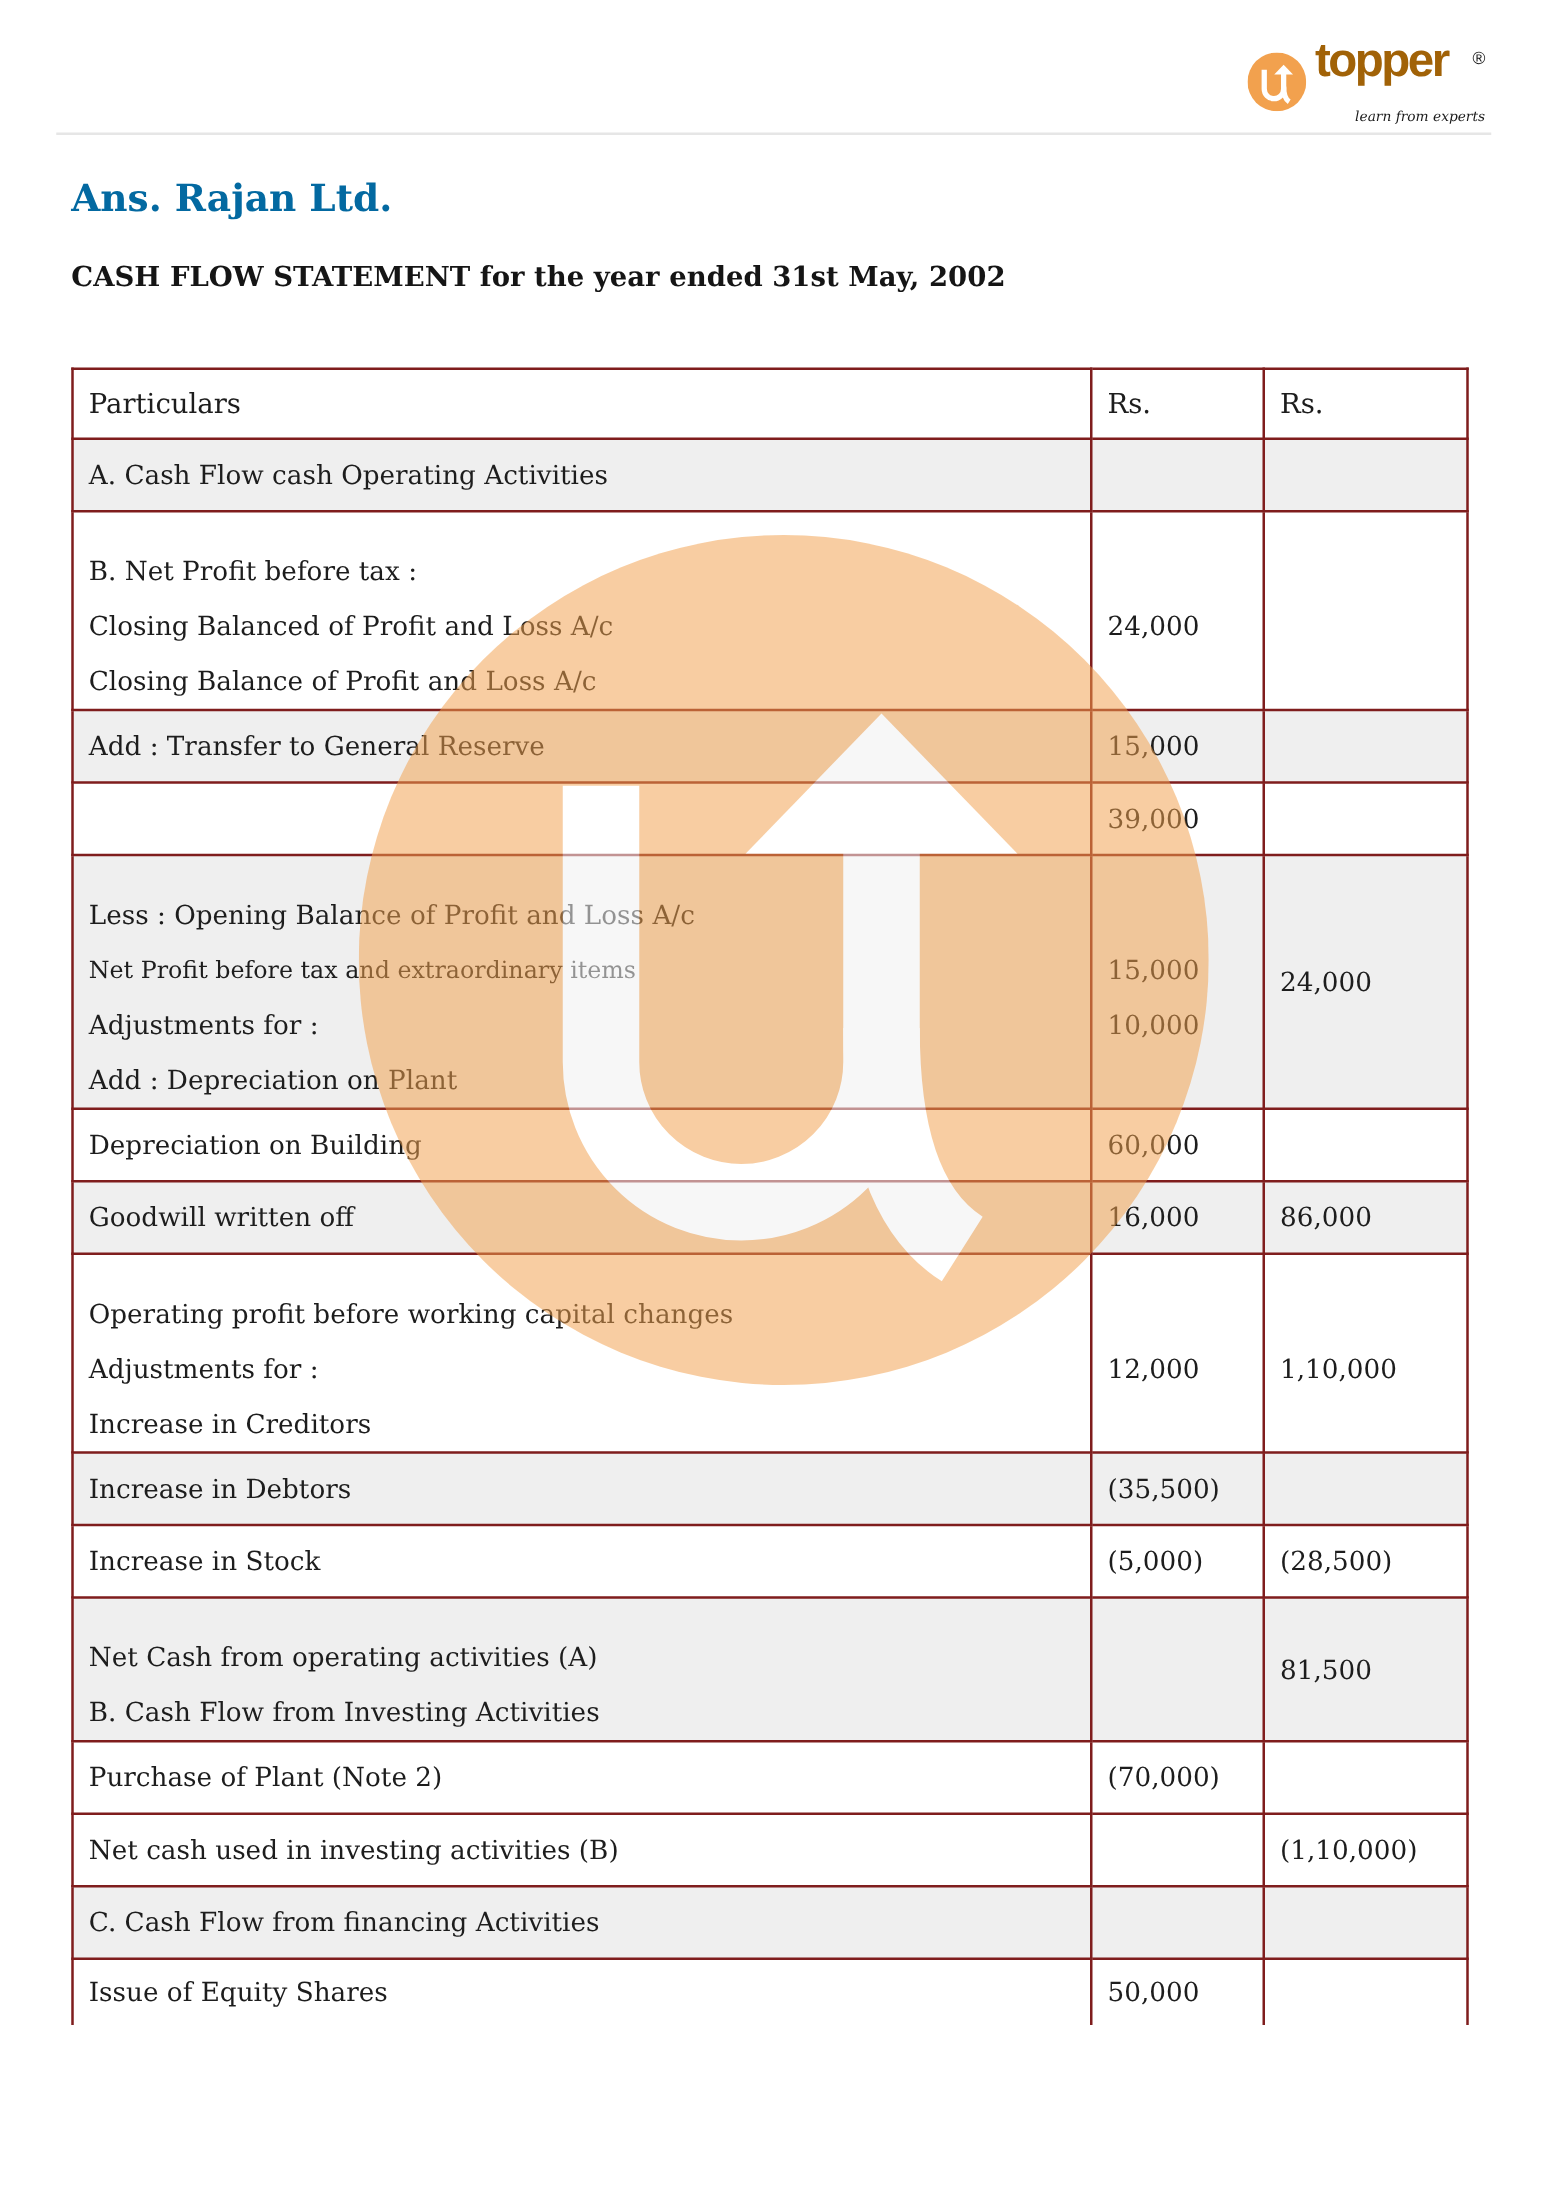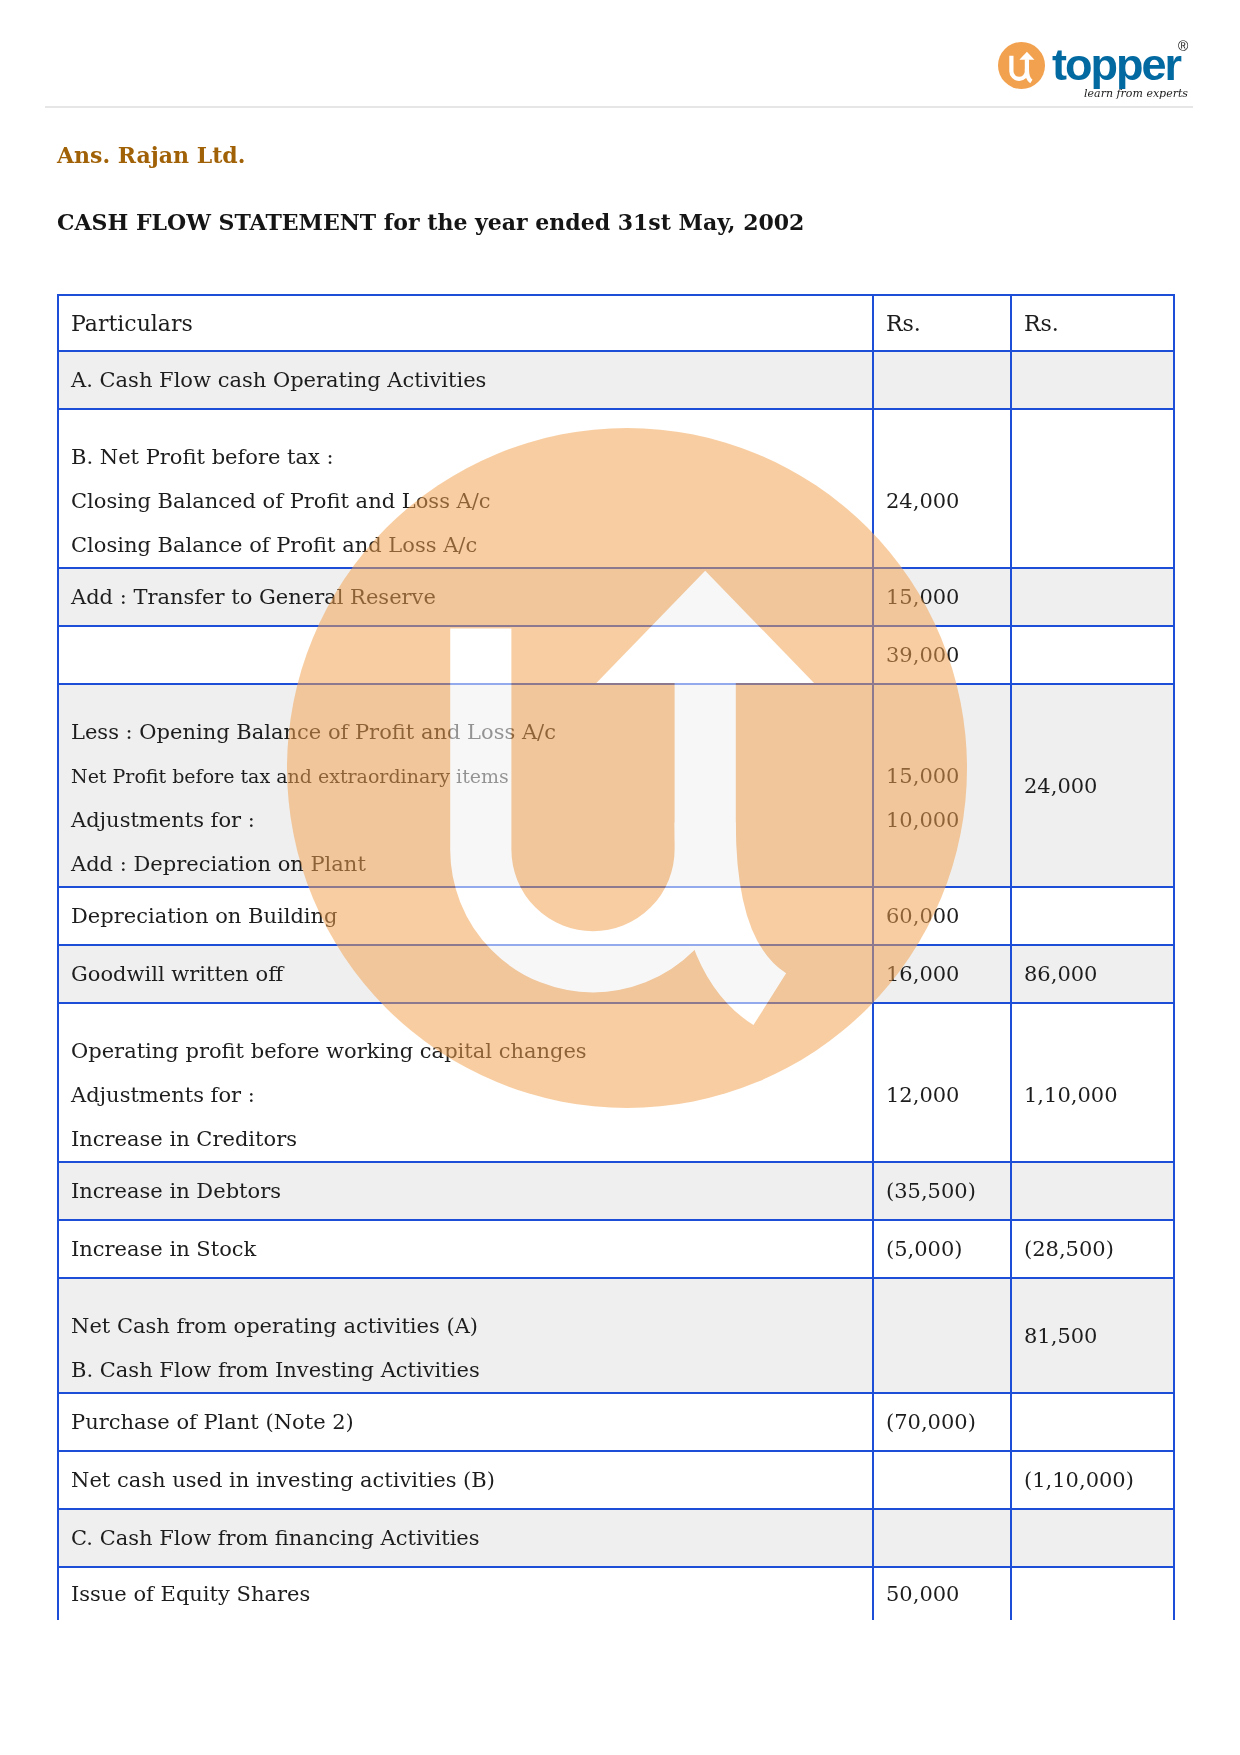--- a/index.html
+++ b/index.html
@@ -14,54 +14,54 @@
 
   
   .header-rule {
     position:absolute; left:45px; width:1148px; top:106px; height:2px;
     background:#e6e6e6;
   }
   .logo-mark {
     position:absolute; left:998px; top:42px; width:47px; height:47px;
   }
   .brand-word {
-    position:absolute; left:1052px; top:42px;
+    position:absolute; left:1052px; top:30px;
     font-family:"Liberation Sans",sans-serif;
-    font-weight:bold; font-size:45px; letter-spacing:-2px; color:#0369a1;
+    font-weight:bold; font-size:38px; letter-spacing:-2px; color:#a16207;
     line-height:1;
   }
   .brand-reg {
     position:absolute; left:1178px; top:38px;
     font-family:"Liberation Sans",sans-serif; font-size:14px; color:#141414;
   }
   .brand-tagline {
     position:absolute; left:1030px; top:87px; width:158px;
     text-align:right; font-style:italic; font-size:11px; color:#1a1a1a;
     font-family:"DejaVu Serif",serif;
   }
 
   
   .answer-label {
     position:absolute; left:57px; top:142px;
-    font-size:22px; font-weight:bold; color:#a16207;
+    font-size:30px; font-weight:bold; color:#0369a1;
   }
   .doc-title {
     position:absolute; left:57px; top:209px;
     font-size:22px; font-weight:bold; color:#151515;
   }
 
   
   table.cashflow {
     position:absolute; left:57px; top:294px;
     width:1116px; border-collapse:collapse; table-layout:fixed;
     font-size:21px; color:#1d1d1d;
   }
   col.c1 { width:815px; } col.c2 { width:138px; } col.c3 { width:163px; }
   table.cashflow th, table.cashflow td {
-    border:2px solid #1d4ed8;
+    border:2px solid #7f1d1d;
     padding:0 6px 0 12px;
     text-align:left; vertical-align:middle;
     font-weight:normal;
   }
   thead tr { height:56px; background:#ffffff; }
   thead th { font-size:22px; }
   tr.shaded { background:#efefef; }
   tr.lines-1 { height:58px; }
   tr.lines-2 { height:103px; }
   tr.lines-3 { height:147px; }

